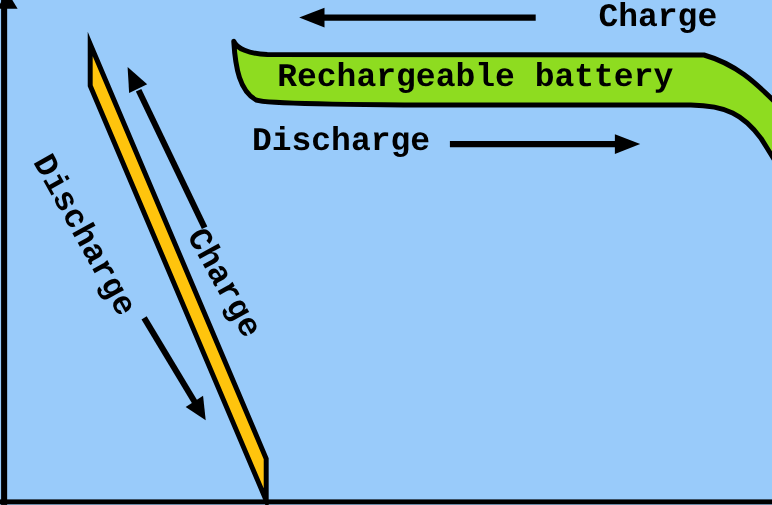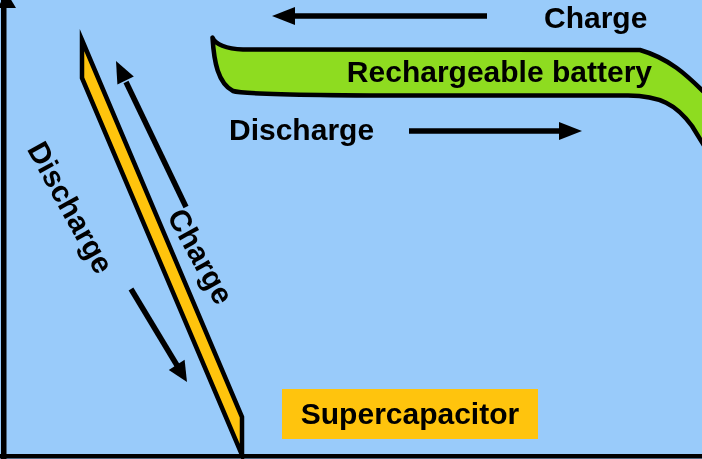--- a/index.html
+++ b/index.html
@@ -2,38 +2,38 @@
 <html><head>
 <meta charset="utf-8">
 <style>
   html, body { margin: 0; padding: 0; }
   .stage {
     position: relative;
     width: 702px;
     height: 459px;
     overflow: hidden;
     background: #99cbfa;
-    font-family: Liberation Sans, sans-serif;
+    font-family: Liberation Mono, monospace;
   }
   .stage svg { position: absolute; left: 0; top: 0; }
   .lbl {
     position: absolute;
     color: #000;
     font-weight: 700;
     font-size: 30px;
     line-height: 1.1;
     white-space: nowrap;
   }
   .lbl-rot {
     transform-origin: 0 0;
     transform: rotate(61deg);
   }
   .band-label {
     left: 252px; top: 55px; width: 400px;
-    text-align: right;
+    text-align: left;
   }
   .charge-top   { left: 544px; top: 1px; }
   .discharge-row{ left: 229px; top: 113px; }
   .sc-discharge { left: 50px;  top: 136px; }
   .sc-charge    { left: 190px; top: 203px; }
   .constant     { left: 33px;  top: 420px; }
   .sc-box {
     position: absolute;
     left: 282px; top: 389px;
     width: 256px; height: 50px;
@@ -94,17 +94,14 @@
 
   <div class="lbl band-label">Rechargeable battery</div>
 
   <div class="lbl discharge-row">Discharge</div>
 
   <div class="lbl lbl-rot sc-discharge">Discharge</div>
 
   <div class="lbl lbl-rot sc-charge">Charge</div>
 
 
-  <div class="sc-box">
-    <span>Supercapacitor</span>
-  </div>
 
 </div>
 
 </body></html>

